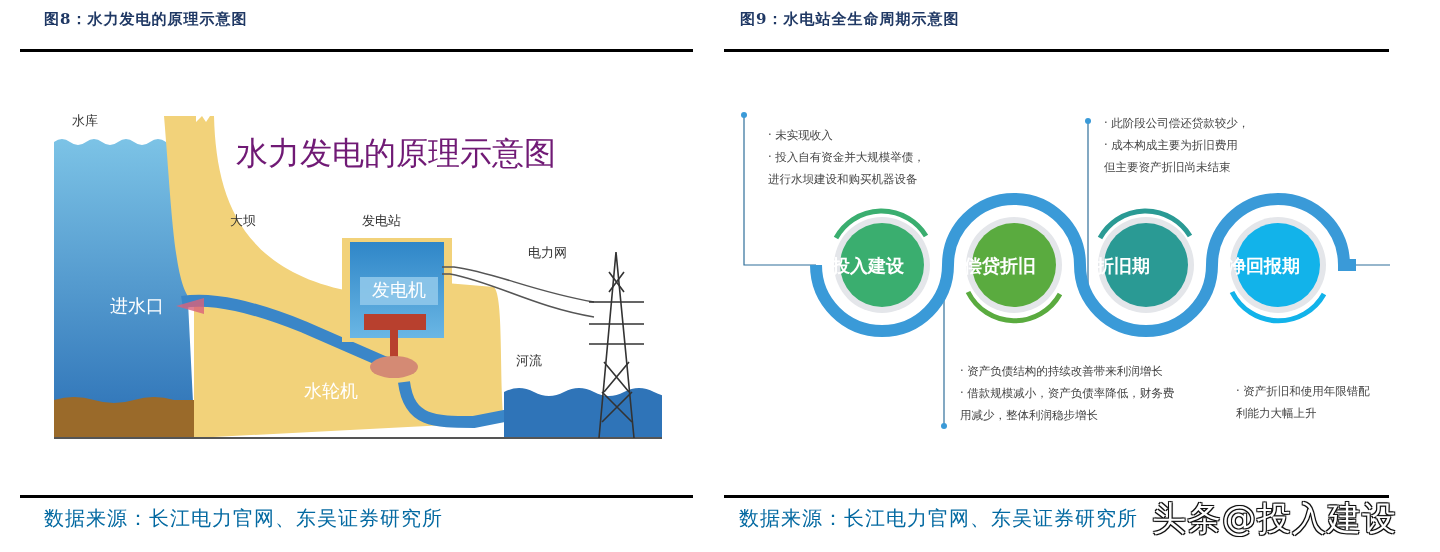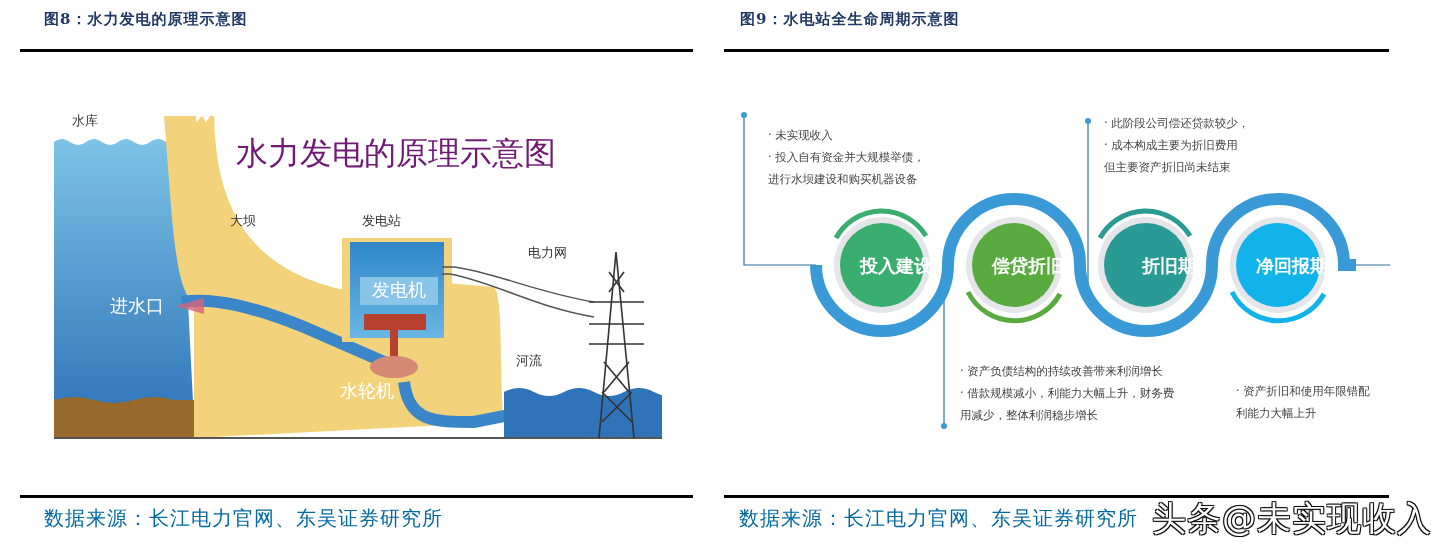--- a/index.html
+++ b/index.html
@@ -25,21 +25,21 @@
   .hydro { position:absolute; left:54px; top:92px; width:608px; height:350px; }
   .hlabel { position:absolute; font-family:"DejaVu Sans", sans-serif; white-space:nowrap; }
   .hlabel.dark { color:#333; font-size:13px; }
   .hlabel.white { color:#ffffff; font-size:18px; }
   .hlabel.title { color:#701a75; font-size:32px;margin-top:28px; }
 
   
   .cycle { position:absolute; left:736px; top:100px; width:654px; height:340px; }
   .note { position:absolute; font-family:"DejaVu Sans", sans-serif; font-size:11.5px; color:#444; line-height:22px; white-space:nowrap; overflow:hidden; }
   .note .line { display:block; }
-  .stage-label { position:absolute; font-family:"DejaVu Sans", sans-serif; font-size:18px; color:#fff; font-weight:bold; text-align:right; white-space:nowrap; }
+  .stage-label { position:absolute; font-family:"DejaVu Sans", sans-serif; font-size:18px; color:#fff; font-weight:bold; text-align:left; white-space:nowrap; }
 </style>
 </head>
 <body>
 
 <div class="panel left">
   <div class="fig-title">图8：水力发电的原理示意图</div>
   <div class="rule top"></div>
 
   <div class="hydro">
     <svg width="608" height="350" viewBox="0 0 608 350">
@@ -87,21 +87,21 @@
       </g>
     </svg>
     <div class="hlabel title" style="left:182px;top:12px;">水力发电的原理示意图</div>
     <div class="hlabel dark" style="left:18px;top:20px;">水库</div>
     <div class="hlabel dark" style="left:176px;top:120px;">大坝</div>
     <div class="hlabel dark" style="left:308px;top:110px;margin-top:10px;">发电站</div>
     <div class="hlabel dark" style="left:474px;top:152px;">电力网</div>
     <div class="hlabel white" style="left:56px;top:202px;">进水口</div>
     <div class="hlabel white" style="left:318px;top:186px;">发电机</div>
     <div class="hlabel dark" style="left:462px;top:260px;">河流</div>
-    <div class="hlabel white" style="left:250px;top:287px;margin-left:36px;">水轮机</div>
+    <div class="hlabel white" style="left:250px;top:287px;">水轮机</div>
   </div>
 
   <div class="rule bot"></div>
   <div class="source">数据来源：长江电力官网、东吴证券研究所</div>
 </div>
 
 <div class="panel right">
   <div class="fig-title">图9：水电站全生命周期示意图</div>
   <div class="rule top"></div>
   <div class="rule bot"></div>
@@ -148,22 +148,22 @@
     <span class="line">· 投入自有资金并大规模举债，</span>
     <span class="line">  进行水坝建设和购买机器设备</span>
   </div>
   <div class="note" style="left:368px;top:12px;">
     <span class="line">· 此阶段公司偿还贷款较少，</span>
     <span class="line">· 成本构成主要为折旧费用</span>
     <span class="line">  但主要资产折旧尚未结束</span>
   </div>
   <div class="note" style="left:224px;top:260px;">
     <span class="line">· 资产负债结构的持续改善带来利润增长</span>
-    <span class="line">· 借款规模减小，利能力大幅上升，财务费</span>
+    <span class="line">· 借款规模减小，资产负债率降低，财务费</span>
     <span class="line">  用减少，整体利润稳步增长</span>
   </div>
   <div class="note" style="left:500px;top:260px;width:154px;margin-top:20px;">
     <span class="line">· 资产折旧和使用年限错配</span>
     <span class="line">  利能力大幅上升</span>
   </div>
 </div>
 
-<div class="watermark">头条@未实现收入</div>
+<div class="watermark">头条@投入建设</div>
 
 </body></html>

